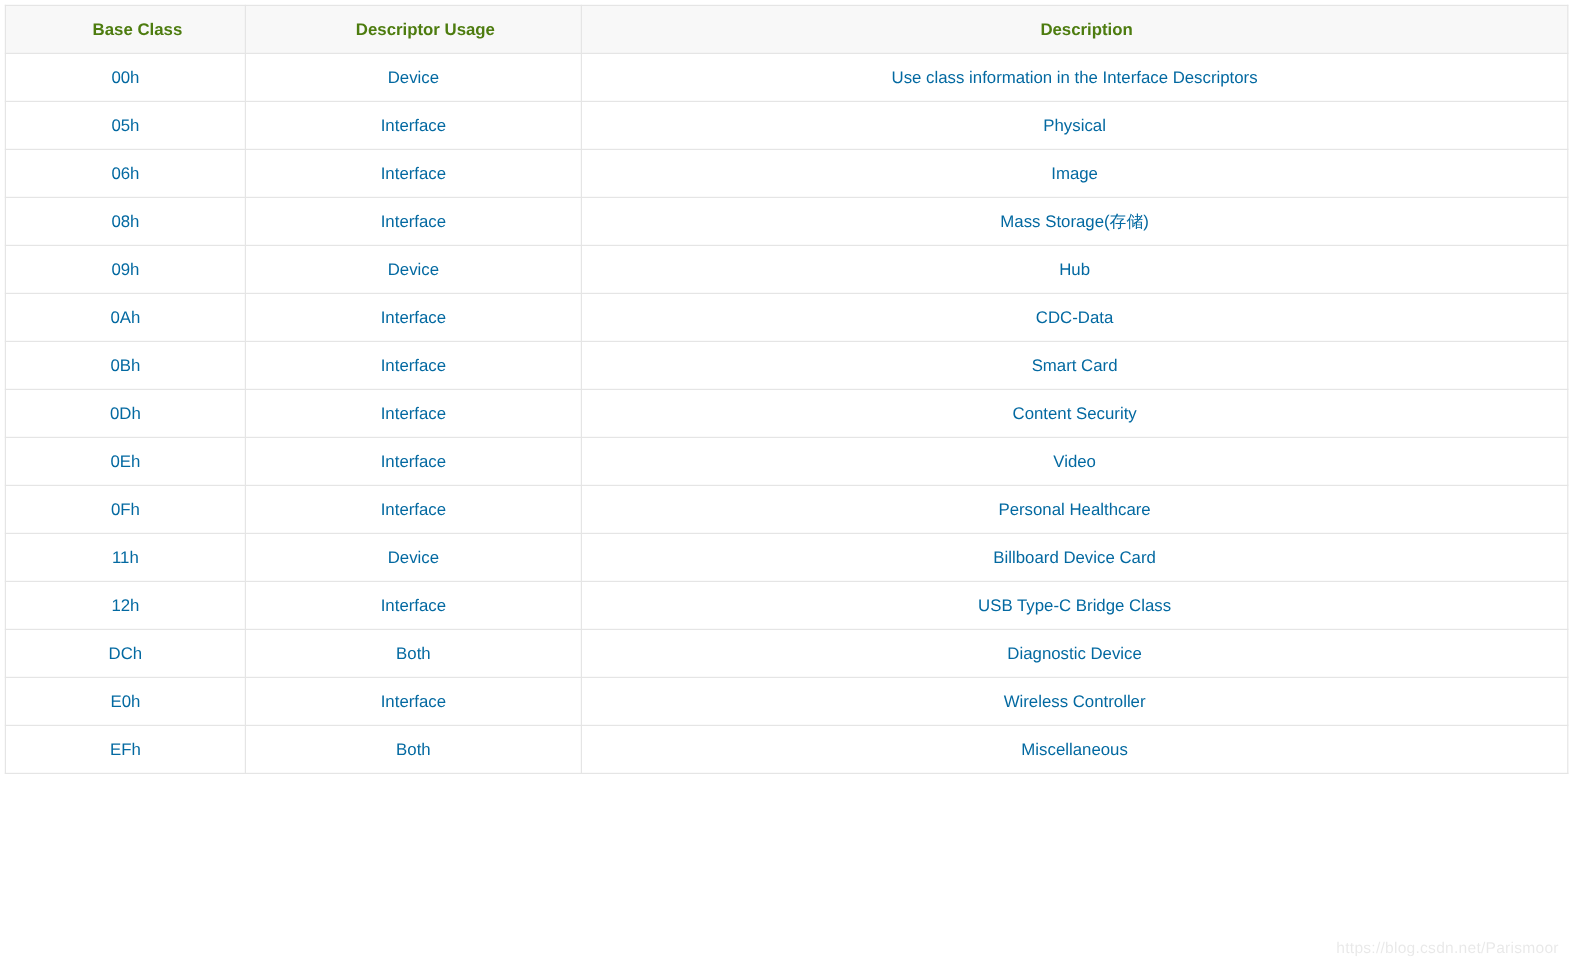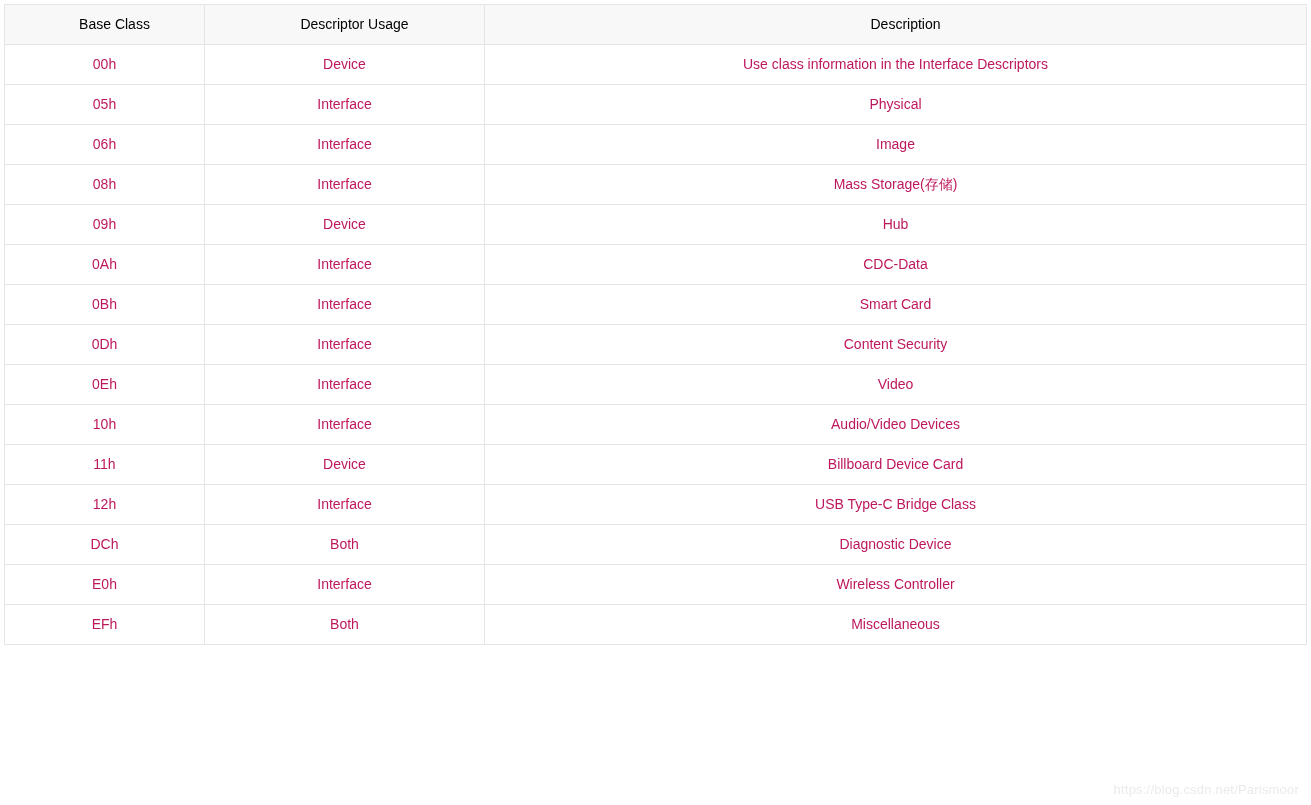--- a/index.html
+++ b/index.html
@@ -22,26 +22,26 @@
     }
     th, td {
       border: 1px solid #e5e5e5;
       text-align: center;
       vertical-align: middle;
       padding: 9px 8px;
       line-height: 1.5;
     }
     th {
       background: #f8f8f8;
-      font-weight: 400;
-      color: #000000;
+      font-weight: 700;
+      color: #4d7c0f;
       padding-left: 28px;
     }
     td {
-      color: #be185d;
+      color: #0369a1;
     }
     .col-base {
       width: 200px;
     }
     .col-usage {
       width: 280px;
     }
     .col-desc {
       width: auto;
     }
@@ -112,23 +112,23 @@
         <td>0Dh</td>
         <td>Interface</td>
         <td>Content Security</td>
       </tr>
       <tr>
         <td>0Eh</td>
         <td>Interface</td>
         <td>Video</td>
       </tr>
       <tr>
-        <td>10h</td>
+        <td>0Fh</td>
         <td>Interface</td>
-        <td>Audio/Video Devices</td>
+        <td>Personal Healthcare</td>
       </tr>
       <tr>
         <td>11h</td>
         <td>Device</td>
         <td>Billboard Device Card</td>
       </tr>
       <tr>
         <td>12h</td>
         <td>Interface</td>
         <td>USB Type-C Bridge Class</td>

